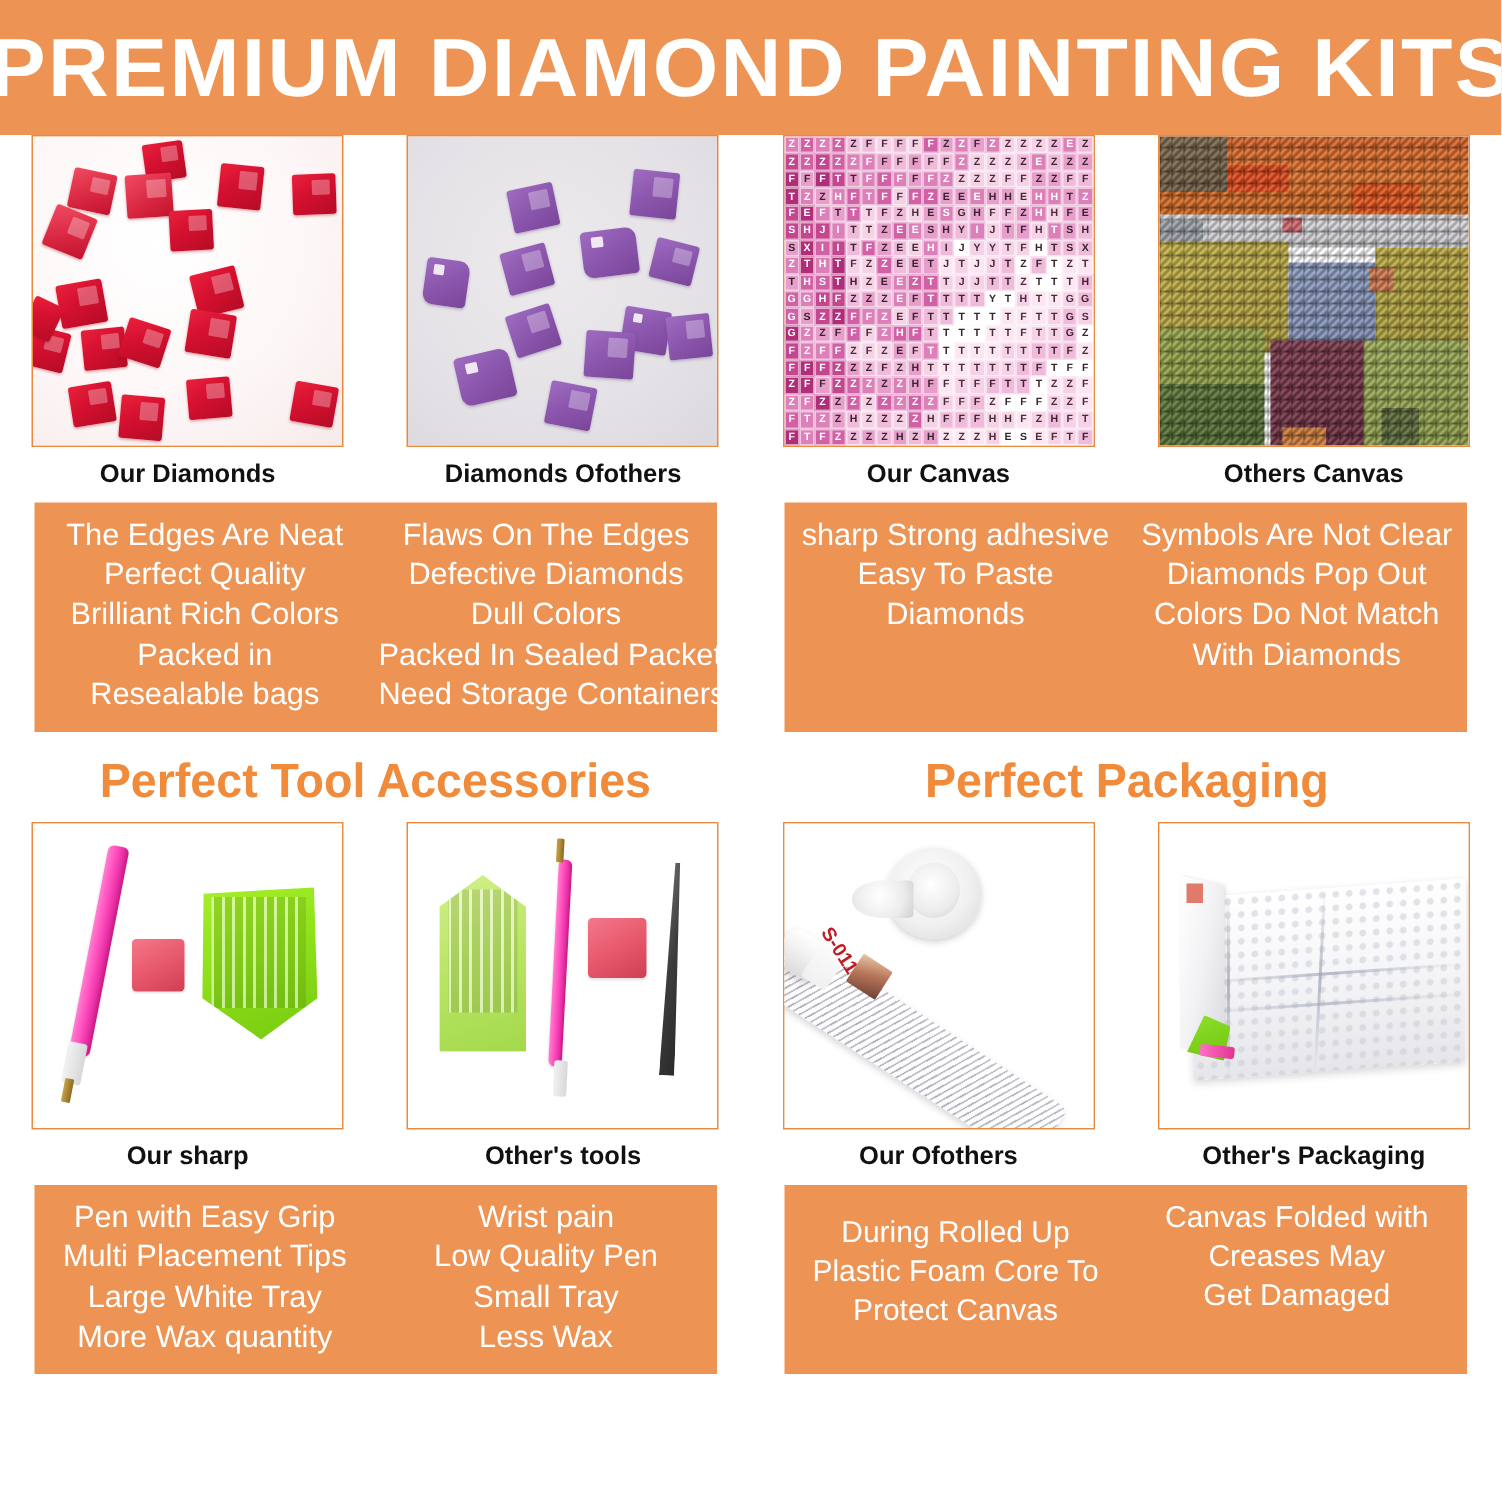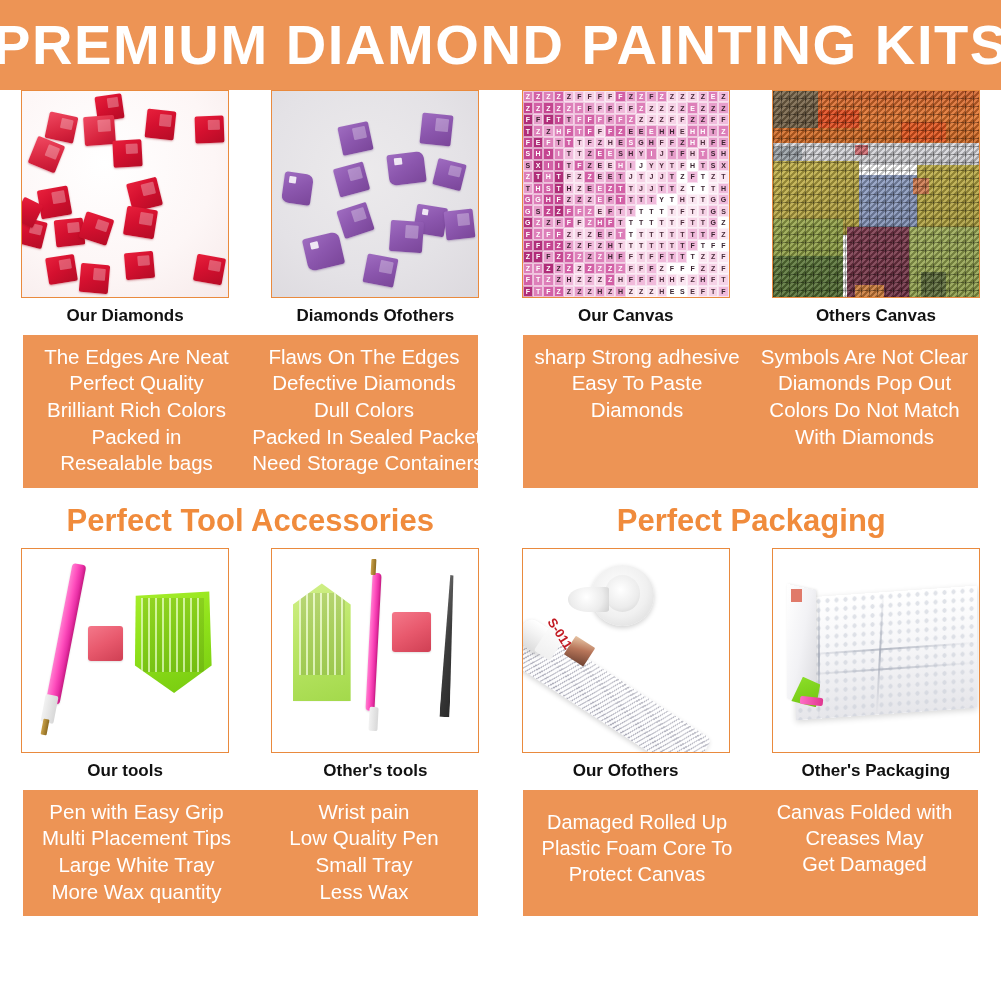--- a/index.html
+++ b/index.html
@@ -859,21 +859,21 @@
         </div>
         <div class="flapfold" style="left:7%;top:19%;width:14%;height:56%;transform:skewY(12deg);"></div>
         <div style="position:absolute;left:9%;top:63%;width:14%;height:15%;background:linear-gradient(160deg,#8ee02b,#6fc40f);clip-path:polygon(40% 0%,100% 25%,85% 100%,0% 80%);"></div>
         <div style="position:absolute;left:13%;top:73%;width:11%;height:4%;background:linear-gradient(90deg,#ff6fc6,#e0368f);border-radius:2px;transform:rotate(6deg);"></div>
         <div class="crease" style="left:9%;top:20%;width:5%;height:6%;background:#e07a6a;"></div>
       </div>
     </div>
   </div>
 
   <div class="cap-row">
-    <div class="cap">Our tools</div>
+    <div class="cap">Our sharp</div>
     <div class="cap">Other's tools</div>
     <div class="cap">Our Ofothers</div>
     <div class="cap">Other's Packaging</div>
   </div>
 
   <div class="panel-row">
     <div class="panel-half">
       <div class="panel">
         <div class="panel-col">
           <div>Pen with Easy Grip</div>
@@ -885,21 +885,21 @@
           <div>Wrist pain</div>
           <div>Low Quality Pen</div>
           <div>Small Tray</div>
           <div>Less Wax</div>
         </div>
       </div>
     </div>
     <div class="panel-half">
       <div class="panel">
         <div class="panel-col tight" style="padding-top:19px;">
-          <div>Damaged Rolled Up</div>
+          <div>During Rolled Up</div>
           <div>Plastic Foam Core To</div>
           <div>Protect Canvas</div>
         </div>
         <div class="panel-col tight">
           <div>Canvas Folded with</div>
           <div>Creases May</div>
           <div>Get Damaged</div>
         </div>
       </div>
     </div>

